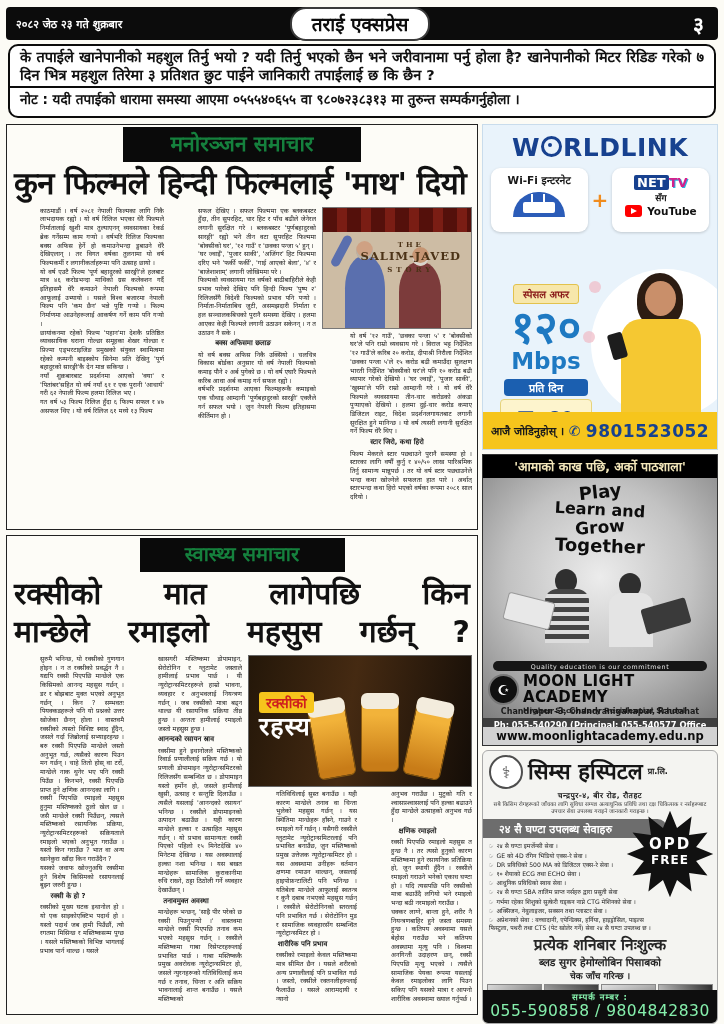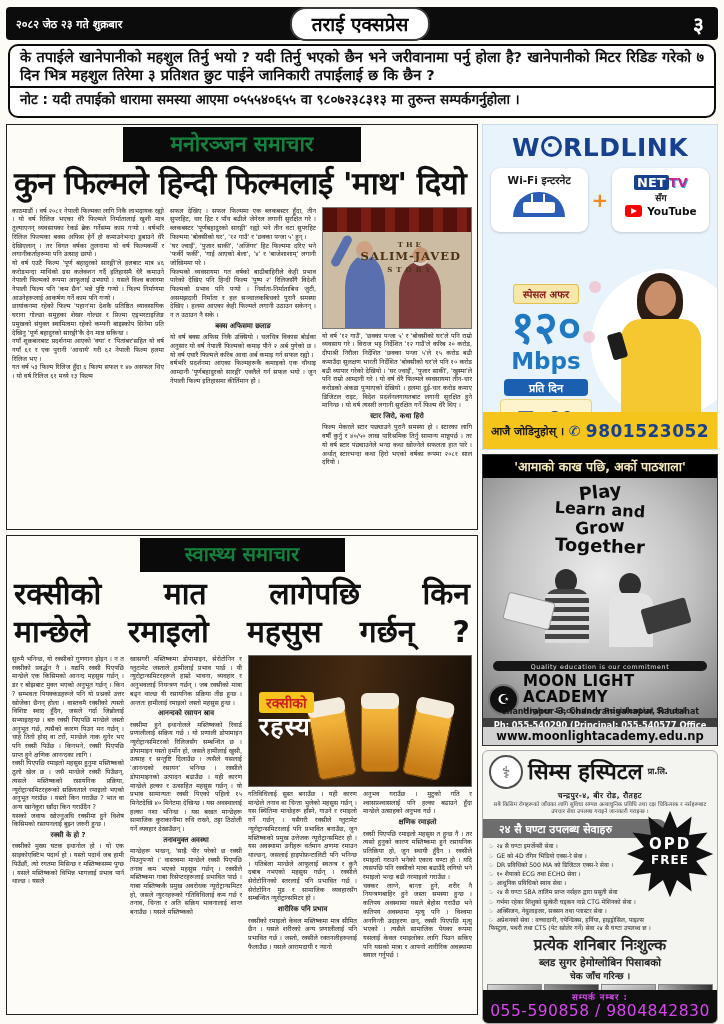--- a/index.html
+++ b/index.html
@@ -32,21 +32,21 @@
   .ent-headline{font-size:31px;font-weight:bold;line-height:1.12;margin:4px 2px 6px;
                 white-space:nowrap;letter-spacing:-.5px;}
   .health-headline{font-size:30px;font-weight:bold;line-height:1.25;margin:3px 2px 5px;
                    text-align:justify;}
   .health-headline div{text-align-last:justify;}
 
   .newsbody{display:flex;gap:6px;overflow:hidden;text-align:justify;}
   .ent-body{height:318px;}
   .health-body{height:362px;}
   .ncol{font-size:6.4px;line-height:1.36;color:#1c1c1c;overflow:hidden;}
-  .paras{white-space:pre-line;}
+  .paras{white-space:pre-line;margin-left:28px;}
   .subhead{font-weight:bold;text-align:center;font-size:6.9px;margin:2px 0;}
   .ent-c1{width:152px;flex:none;}
   .ent-c2{width:146px;flex:none;}
   .ent-c3{flex:1;}
   .h-c1{width:112px;flex:none;}
   .h-c2{width:112px;flex:none;}
   .h-right{flex:1;display:flex;flex-direction:column;overflow:hidden;}
   .h-right-cols{display:flex;gap:6px;flex:1;overflow:hidden;margin-top:3px;}
   .h-c3,.h-c4{flex:1;}
 
@@ -144,21 +144,21 @@
   .kid-body{position:absolute;width:44px;height:54px;border-radius:12px 12px 0 0;}
   .kid-book{position:absolute;width:46px;height:26px;border-radius:3px;}
   .k1h{left:58px;top:6px;}
   .k1b{left:48px;top:26px;background:repeating-linear-gradient(180deg,#444 0 5px,#ddd 5px 9px);}
   .k1bk{left:8px;top:34px;background:#e8e8e8;transform:rotate(14deg);border:1px solid #999;}
   .k2h{left:122px;top:10px;}
   .k2b{left:112px;top:30px;background:#e4e4e4;}
   .k2bk{left:146px;top:40px;background:#3a3a3a;transform:rotate(-16deg);}
   .ml-ribbon{position:absolute;left:10px;right:10px;top:206px;background:#161616;color:#e8e8e8;
              font-size:6.3px;text-align:center;border-radius:7px;padding:1.5px 0;letter-spacing:.6px;}
-  .ml-row{position:absolute;left:5px;right:3px;top:219px;display:flex;align-items:flex-end;gap:4px;}
+  .ml-row{position:absolute;left:5px;right:3px;top:219px;display:flex;align-items:flex-start;gap:4px;}
   .ml-logo{flex:none;width:27px;height:27px;border-radius:50%;background:#101010;border:2px solid #777;
            color:#fff;display:flex;align-items:center;justify-content:center;font-size:14px;}
   .ml-logo::before{content:"☪";}
   .ml-name{font-size:15px;font-weight:900;color:#0a0a0a;letter-spacing:.3px;line-height:1.05;}
   .ml-type{font-size:7.3px;font-weight:bold;color:#1c1c1c;letter-spacing:.3px;}
   .ml-addr{position:absolute;left:0;right:0;top:252px;text-align:center;font-size:8px;font-weight:bold;color:#1a1a1a;}
   .ml-phone{position:absolute;left:0;right:0;top:263px;background:#3e3e3e;color:#fff;
             font-size:8.3px;font-weight:bold;text-align:center;padding:2px 0;}
   .ml-web{position:absolute;left:0;right:0;bottom:0;background:#d2d2d2;color:#0d0d0d;
           font-size:11.5px;font-weight:900;text-align:center;padding:2px 0;}
@@ -185,21 +185,21 @@
   .burst-l2{font-size:12px;letter-spacing:1px;}
   .sat1{font-size:15.5px;font-weight:900;text-align:center;color:#262626;margin-top:1px;}
   .sat2{font-size:10.5px;font-weight:bold;text-align:center;color:#262626;}
   .sat3{font-size:9px;font-weight:bold;text-align:center;color:#262626;}
   .hosp-photos{display:flex;gap:2px;padding:2px 4px 0;}
   .ph{flex:1;height:33px;border:1px solid #888;}
   .ph1{background:linear-gradient(135deg,#d8d8d8,#8e8e8e 60%,#4c4c4c);}
   .ph2{background:linear-gradient(45deg,#c9c9c9,#7b7b7b 55%,#3f3f3f);}
   .ph3{background:linear-gradient(160deg,#e2e2e2,#9a9a9a 50%,#575757);}
   .ph4{background:linear-gradient(70deg,#cfcfcf,#6f6f6f 60%,#2e2e2e);}
-  .hosp-contact{position:absolute;left:0;right:0;bottom:0;background:#0e0e0e;color:#d946ef;
+  .hosp-contact{position:absolute;left:0;right:0;bottom:0;background:#0e0e0e;color:#86efac;
                 text-align:center;padding:1px 0 3px;}
   .contact-label{font-size:8.5px;font-weight:bold;letter-spacing:1px;}
   .contact-num{font-size:15.5px;font-weight:400;letter-spacing:.5px;}
 </style>
 </head>
 <body>
 
 <div class="page">
 
   <div class="masthead">

